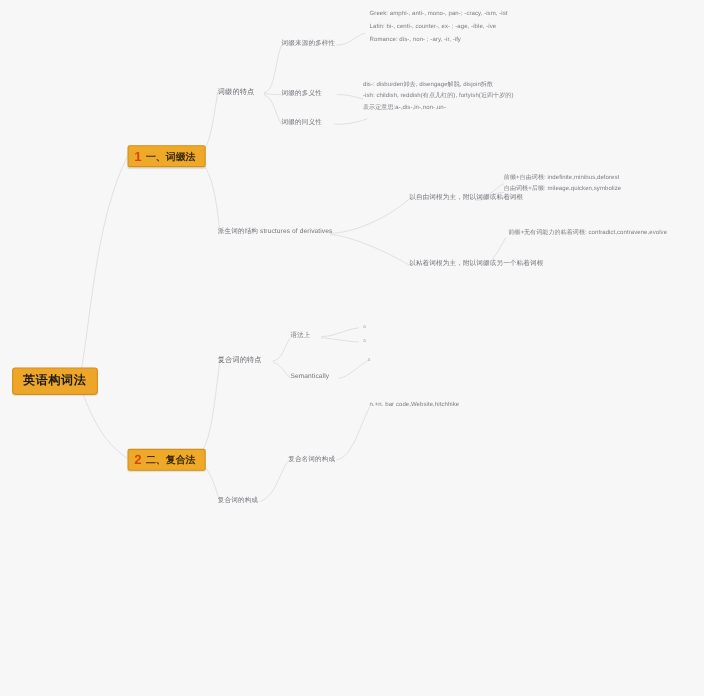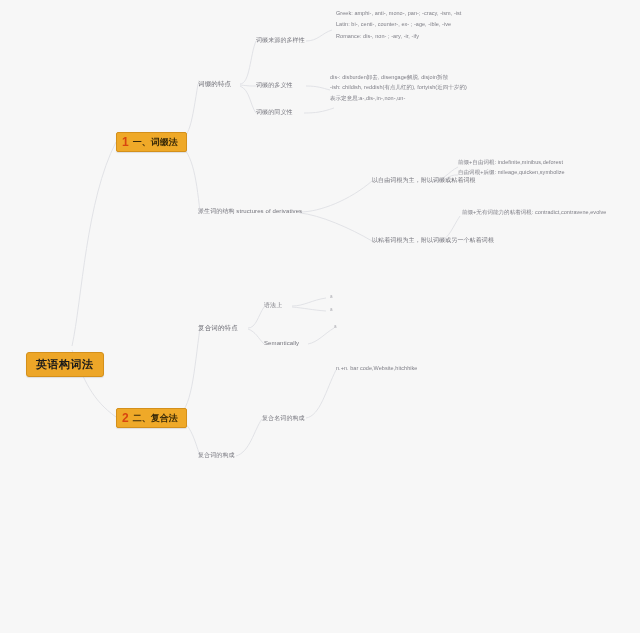--- a/index.html
+++ b/index.html
@@ -128,21 +128,21 @@
       <path d="M292 307 C 304 308, 312 310, 326 311"></path>
 
       <path d="M308 344 C 318 342, 324 334, 334 328"></path>
 
       <path d="M236 456 C 250 452, 254 430, 262 419"></path>
 
       <path d="M306 418 C 320 416, 326 390, 336 370"></path>
     </g>
   </svg>
 
-  <div class="node root" style="left:11px; top:352px;margin-left:15px;">英语构词法</div>
+  <div class="node root" style="left:11px; top:334px;">英语构词法</div>
 
   <div class="node branch" style="left:116px; top:132px;">
     <span class="num">1</span>
     <span>一、词缀法</span>
   </div>
 
   <div class="node branch" style="left:116px; top:408px;">
     <span class="num">2</span>
     <span>二、复合法</span>
   </div>

